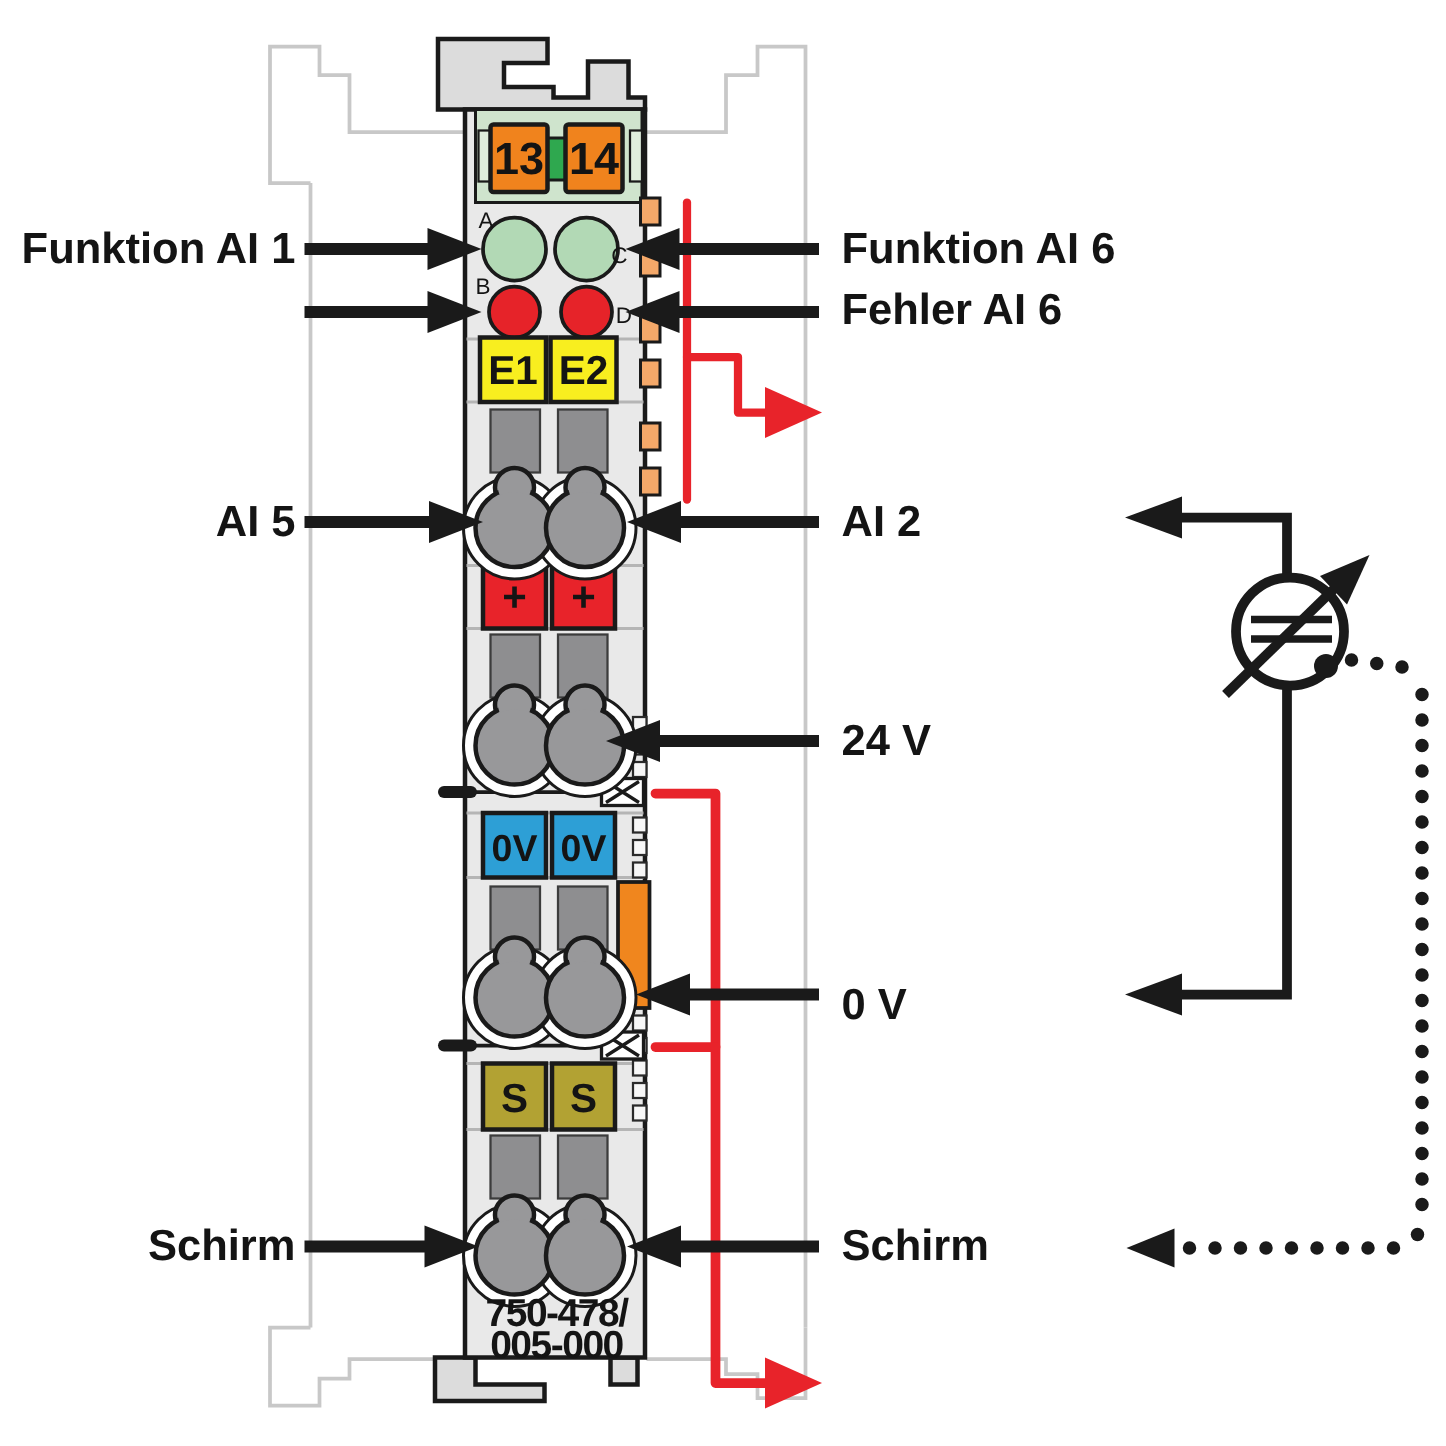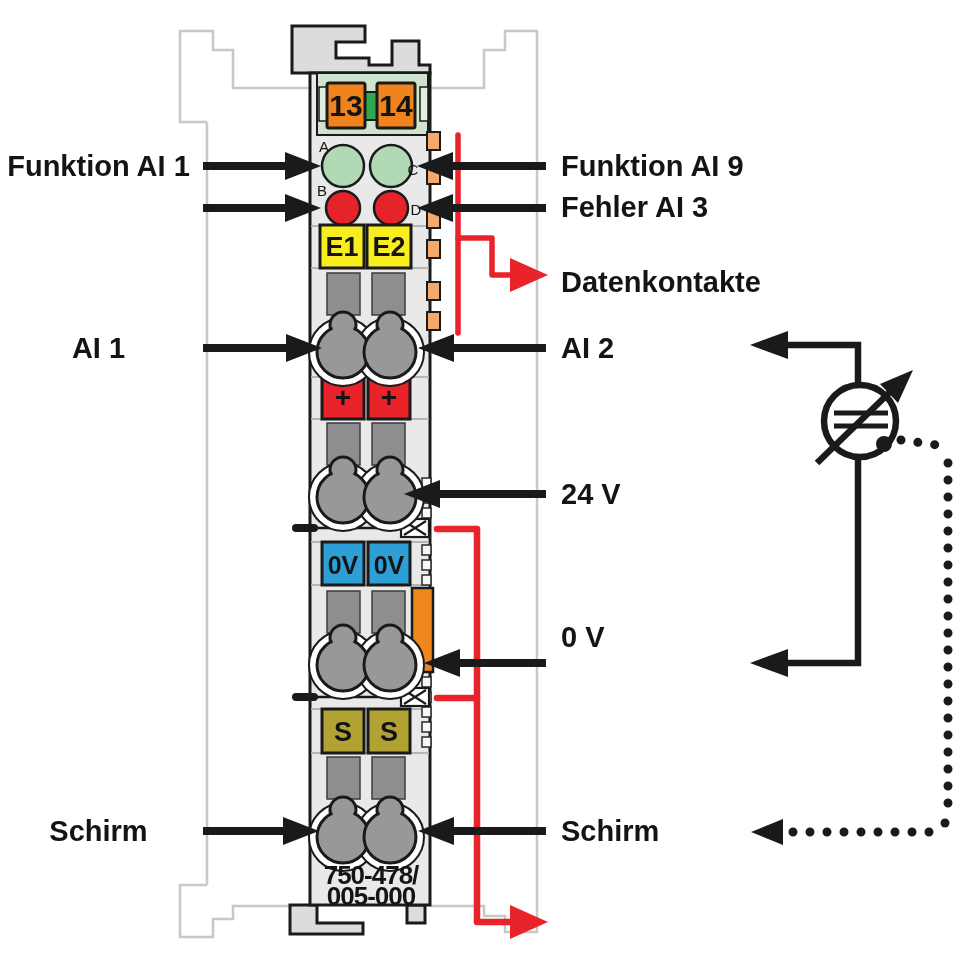--- a/index.html
+++ b/index.html
@@ -1,21 +1,21 @@
 <!DOCTYPE html>
 <html><head>
 <meta charset="utf-8">
 <style>
   html,body{margin:0;padding:0;background:#ffffff;}
   #canvas{position:relative;width:964px;height:941px;background:#ffffff;overflow:hidden;
           font-family:"Liberation Sans",sans-serif;}
   #drawing{position:absolute;left:0;top:0;}
   .lbl{position:absolute;font:700 29px "Liberation Sans",sans-serif;color:#141414;
        white-space:nowrap;line-height:34px;}
-  .lbl.left{left:0;width:197px;text-align:center;}
+  .lbl.left{left:0;width:197px;text-align:right;}
   .lbl.right{left:561px;}
   svg text{font-family:"Liberation Sans",sans-serif;fill:#141414;}
 </style>
 </head>
 <body>
 
 <div id="canvas">
 
 <svg id="drawing" width="964" height="964" viewBox="0 0 964 964">
 
@@ -224,23 +224,22 @@
       <path d="M901,440 L937,445" stroke-dasharray="0 17"></path>
       <path d="M948,463 L948,810" stroke-dasharray="0 17"></path>
       <path d="M945,823 L945,823" stroke-dasharray="0 17"></path>
       <path d="M929,832 L787,832" stroke-dasharray="0 17"></path>
     </g>
     <polygon points="751,832 783,819 783,845" fill="#1a1a1a"></polygon>
   </g>
 </svg>
 
   <div class="lbl left" style="top:149px">Funktion AI 1</div>
-  <div class="lbl left" style="top:331px">AI 1</div>
+  <div class="lbl left" style="top:331px">AI 5</div>
   <div class="lbl left" style="top:814px">Schirm</div>
 
-  <div class="lbl right" style="top:149px">Funktion AI 9</div>
-  <div class="lbl right" style="top:190px">Fehler AI 3</div>
-  <div class="lbl right" style="top:265px">Datenkontakte</div>
+  <div class="lbl right" style="top:149px">Funktion AI 6</div>
+  <div class="lbl right" style="top:190px">Fehler AI 6</div>
   <div class="lbl right" style="top:331px">AI 2</div>
   <div class="lbl right" style="top:477px">24 V</div>
-  <div class="lbl right" style="top:620px">0 V</div>
+  <div class="lbl right" style="top:653px">0 V</div>
   <div class="lbl right" style="top:814px">Schirm</div>
 </div>
 
 </body></html>

